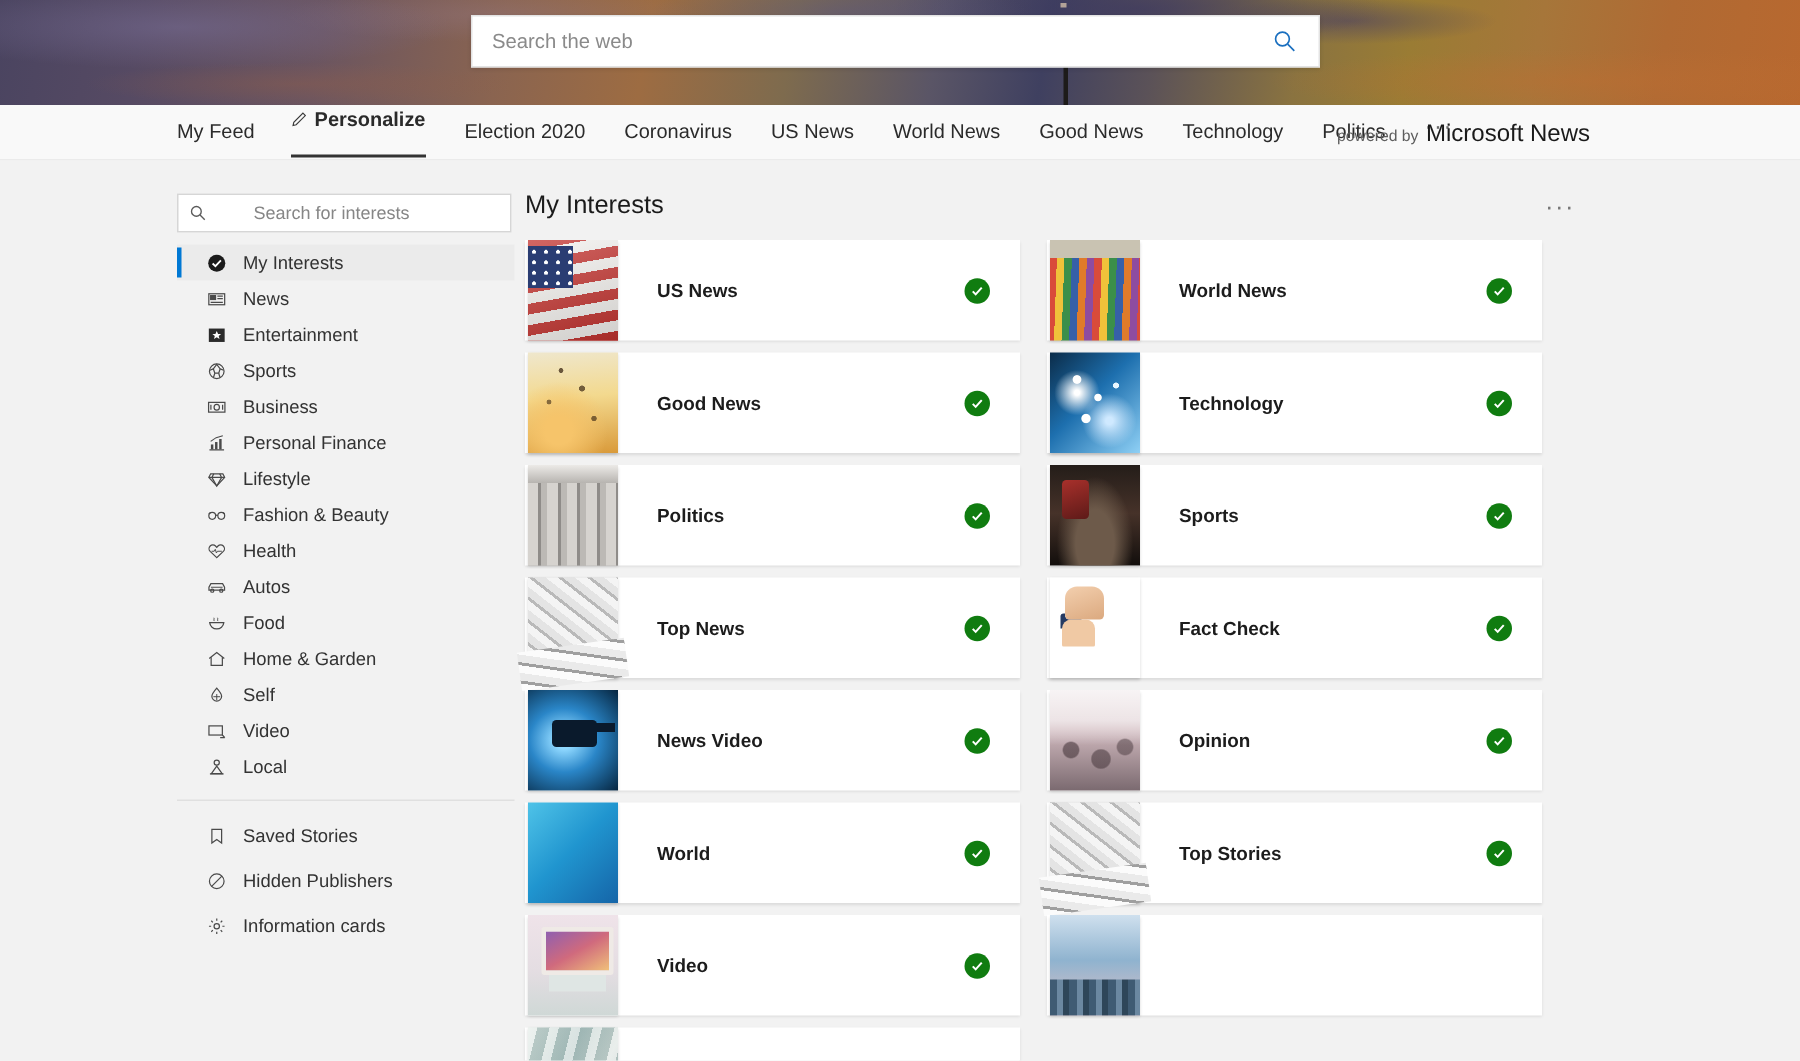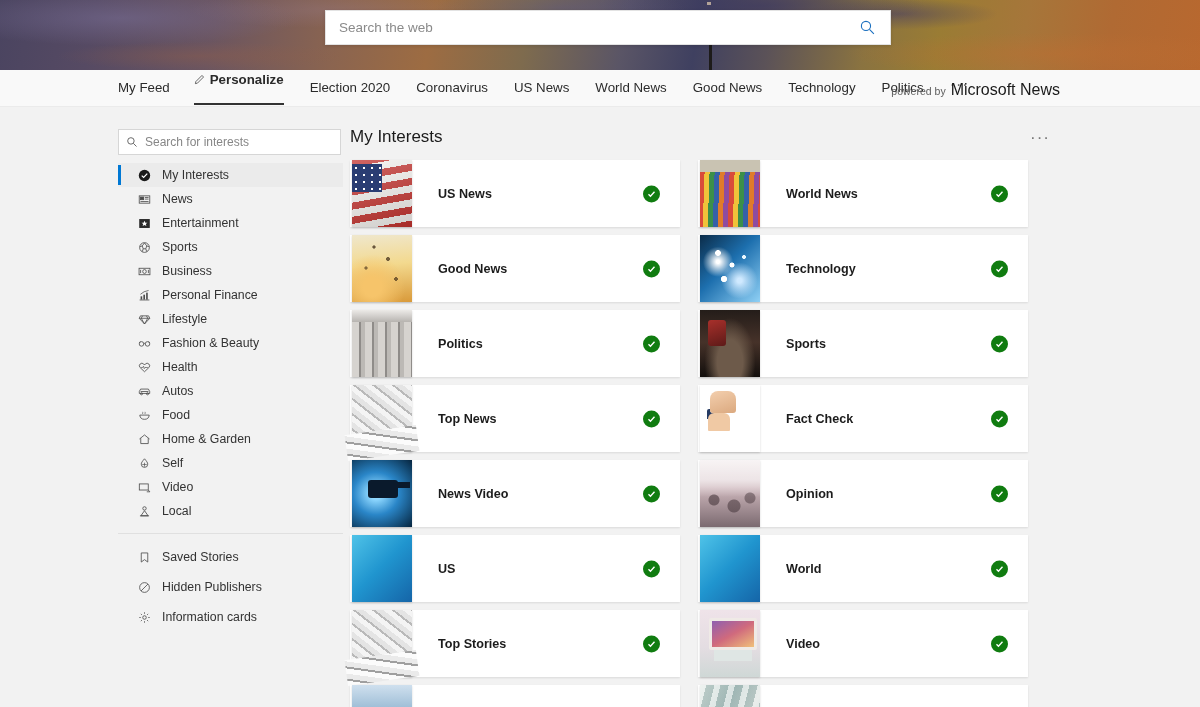--- a/index.html
+++ b/index.html
@@ -50,21 +50,21 @@
     background: #1d1b1a;
   }
   .hero-speck {
     position: absolute; left: 707px; top: 2px;
     width: 4px; height: 3px; background: rgba(255,230,190,.6);
   }
 
   
   .websearch {
     position: absolute;
-    left: 325px; top: 10px;
+    left: 314px; top: 10px;
     width: 566px; height: 35px;
     background: #ffffff;
     border: 1px solid #e3e3e3;
     display: flex; align-items: center;
     box-shadow: 0 1px 3px rgba(0,0,0,.12);
   }
   .websearch input {
     flex: 1;
     border: 0; outline: 0;
     font-family: "Liberation Sans", sans-serif;
@@ -124,21 +124,21 @@
     width: 223px; height: 26px;
     background: #fff;
     border: 1px solid #d6d6d6;
     display: flex; align-items: center;
     margin-bottom: 8px;
   }
   .side-search .ssicon { width: 26px; display: flex; align-items: center; justify-content: center; }
   .side-search input {
     flex: 1; border: 0; outline: 0; background: transparent;
     font-family: "Liberation Sans", sans-serif;
-    font-size: 12px; color: #222;
+    font-size: 12px; color: #222; margin-left: 24px;
   }
   .side-search input::placeholder { color: #868686; }
 
   .side-list { width: 225px; }
   .side-item {
     position: relative;
     height: 24px;
     display: flex; align-items: center;
     padding-left: 20px;
     cursor: pointer;
@@ -719,29 +719,20 @@
       <div class="card">
         <span class="thumb t-opinion"></span>
         <span class="card-label">Opinion</span>
         <span class="check">
           <svg width="9" height="9" viewBox="0 0 12 12">
               <path d="M2 6.3 4.6 9 10 3" fill="none" stroke="#fff" stroke-width="1.8"></path>
             </svg>
         </span>
       </div>
 
-      <div class="card">
-        <span class="thumb t-us"></span>
-        <span class="card-label">US</span>
-        <span class="check">
-          <svg width="9" height="9" viewBox="0 0 12 12">
-              <path d="M2 6.3 4.6 9 10 3" fill="none" stroke="#fff" stroke-width="1.8"></path>
-            </svg>
-        </span>
-      </div>
 
       <div class="card">
         <span class="thumb t-world"></span>
         <span class="card-label">World</span>
         <span class="check">
           <svg width="9" height="9" viewBox="0 0 12 12">
               <path d="M2 6.3 4.6 9 10 3" fill="none" stroke="#fff" stroke-width="1.8"></path>
             </svg>
         </span>
       </div>

